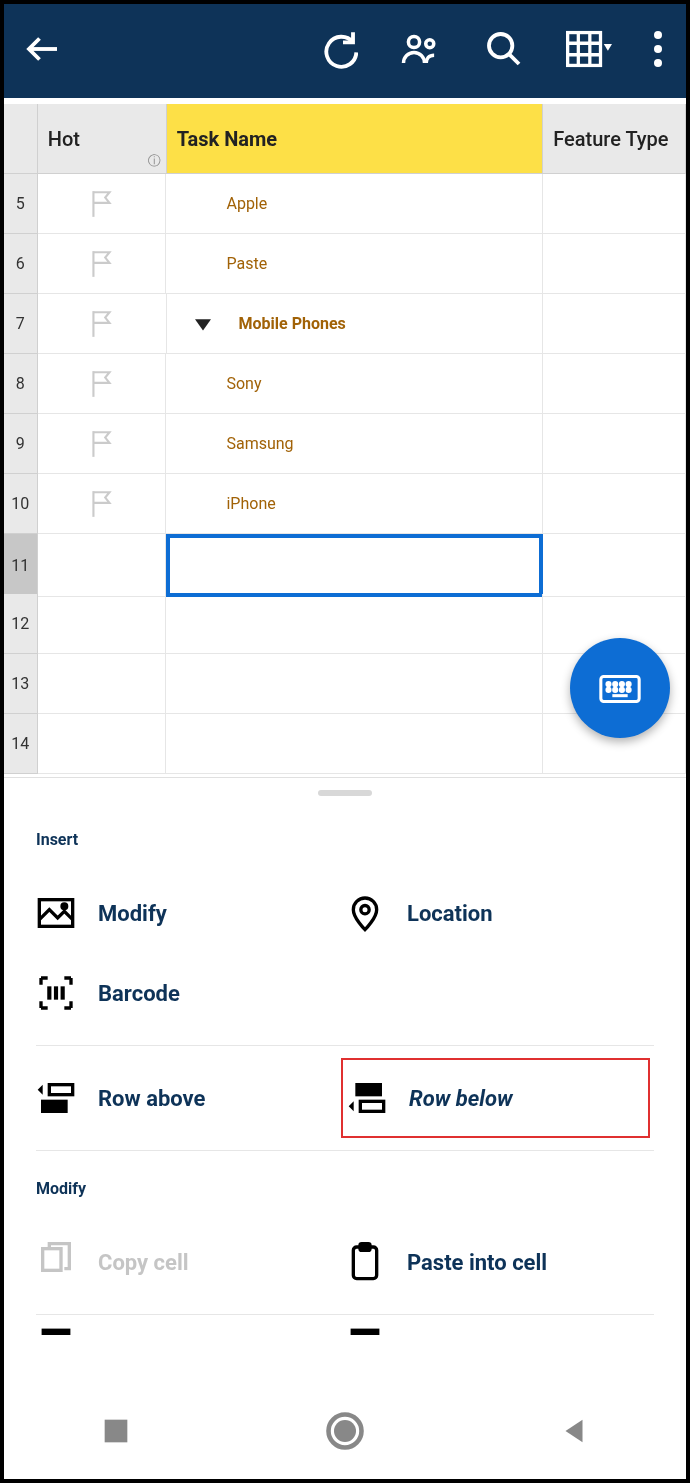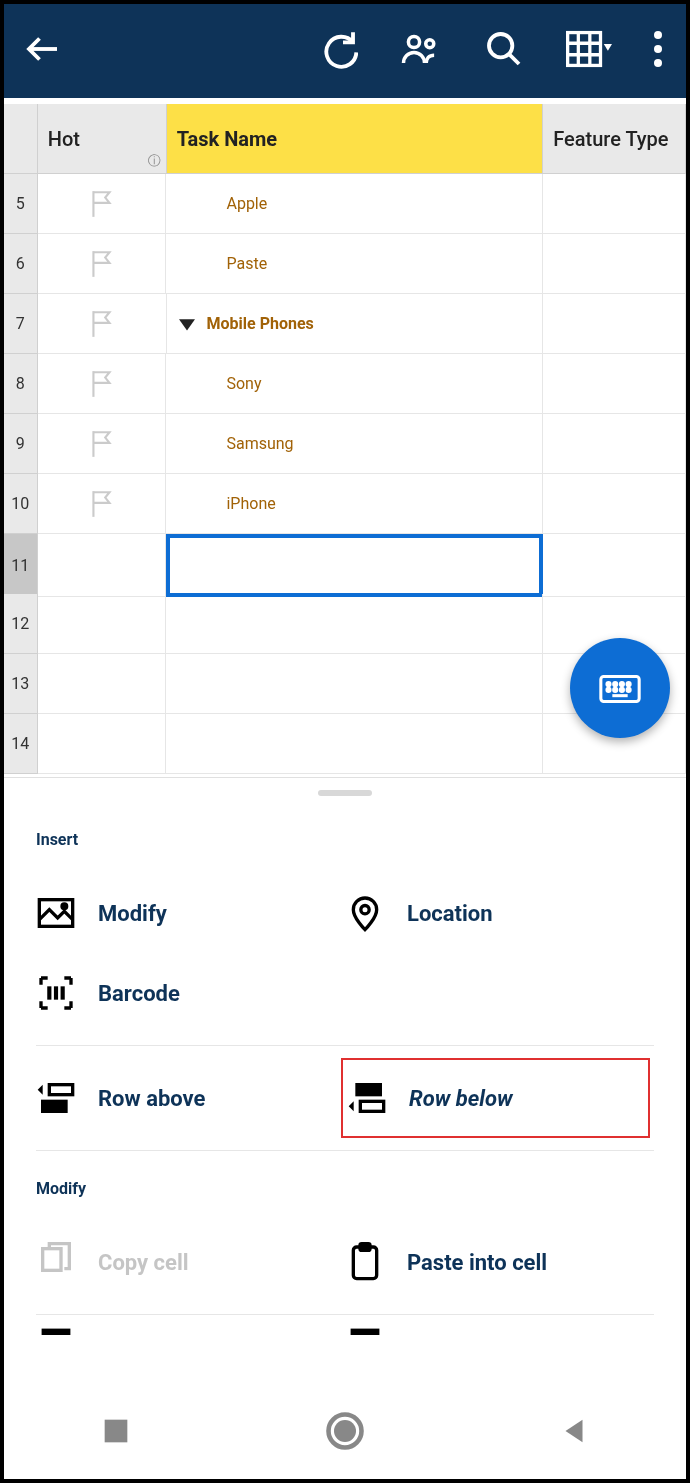--- a/index.html
+++ b/index.html
@@ -103,21 +103,21 @@
       background: #e9e9e9;
       justify-content: center;
       font-size: 16px;
       color: #333;
       border-right: 1px solid #d0d0d0;
       border-bottom: 1px solid #d0d0d0;
     }
 
     .cell-hot { width: 130px; justify-content: center; }
     .cell-task { width: 380px; padding-left: 60px; }
-    .cell-task.parent { padding-left: 12px; font-weight: 700; gap: 12px; }
+    .cell-task.parent { padding-left: 28px; font-weight: 700; gap: 28px; }
     .cell-feature { width: 144px; }
 
     .flag-svg {
       stroke: #cbcbcb;
       fill: none;
     }
 
     .selected-cell {
       border: 4px solid #0d6dd4 !important;
     }

